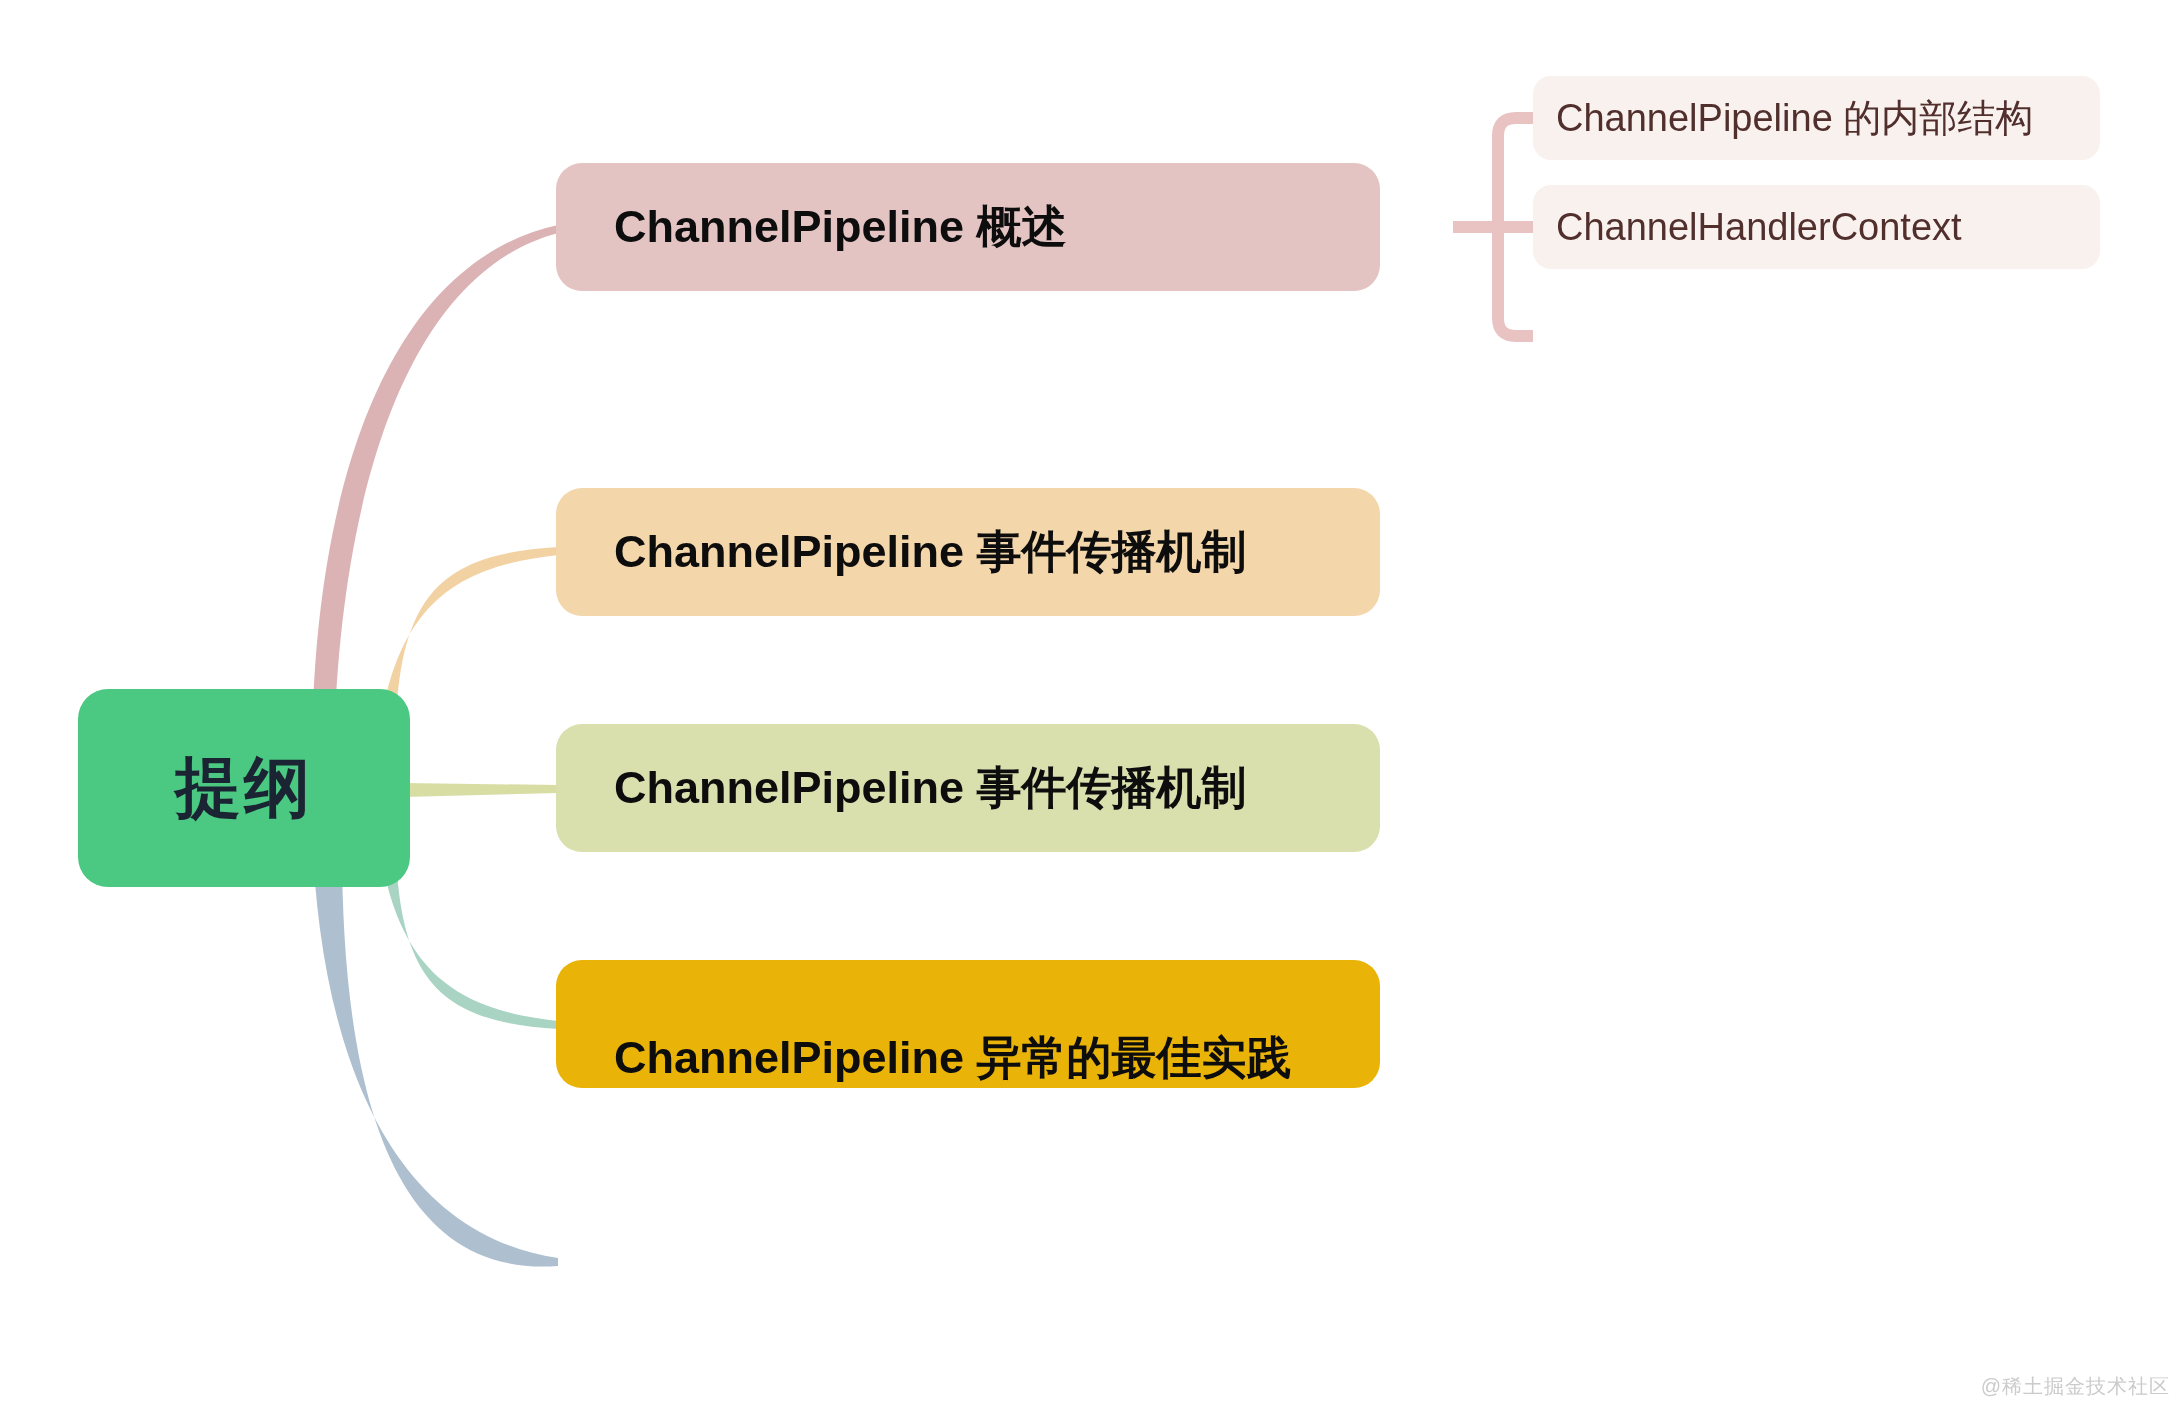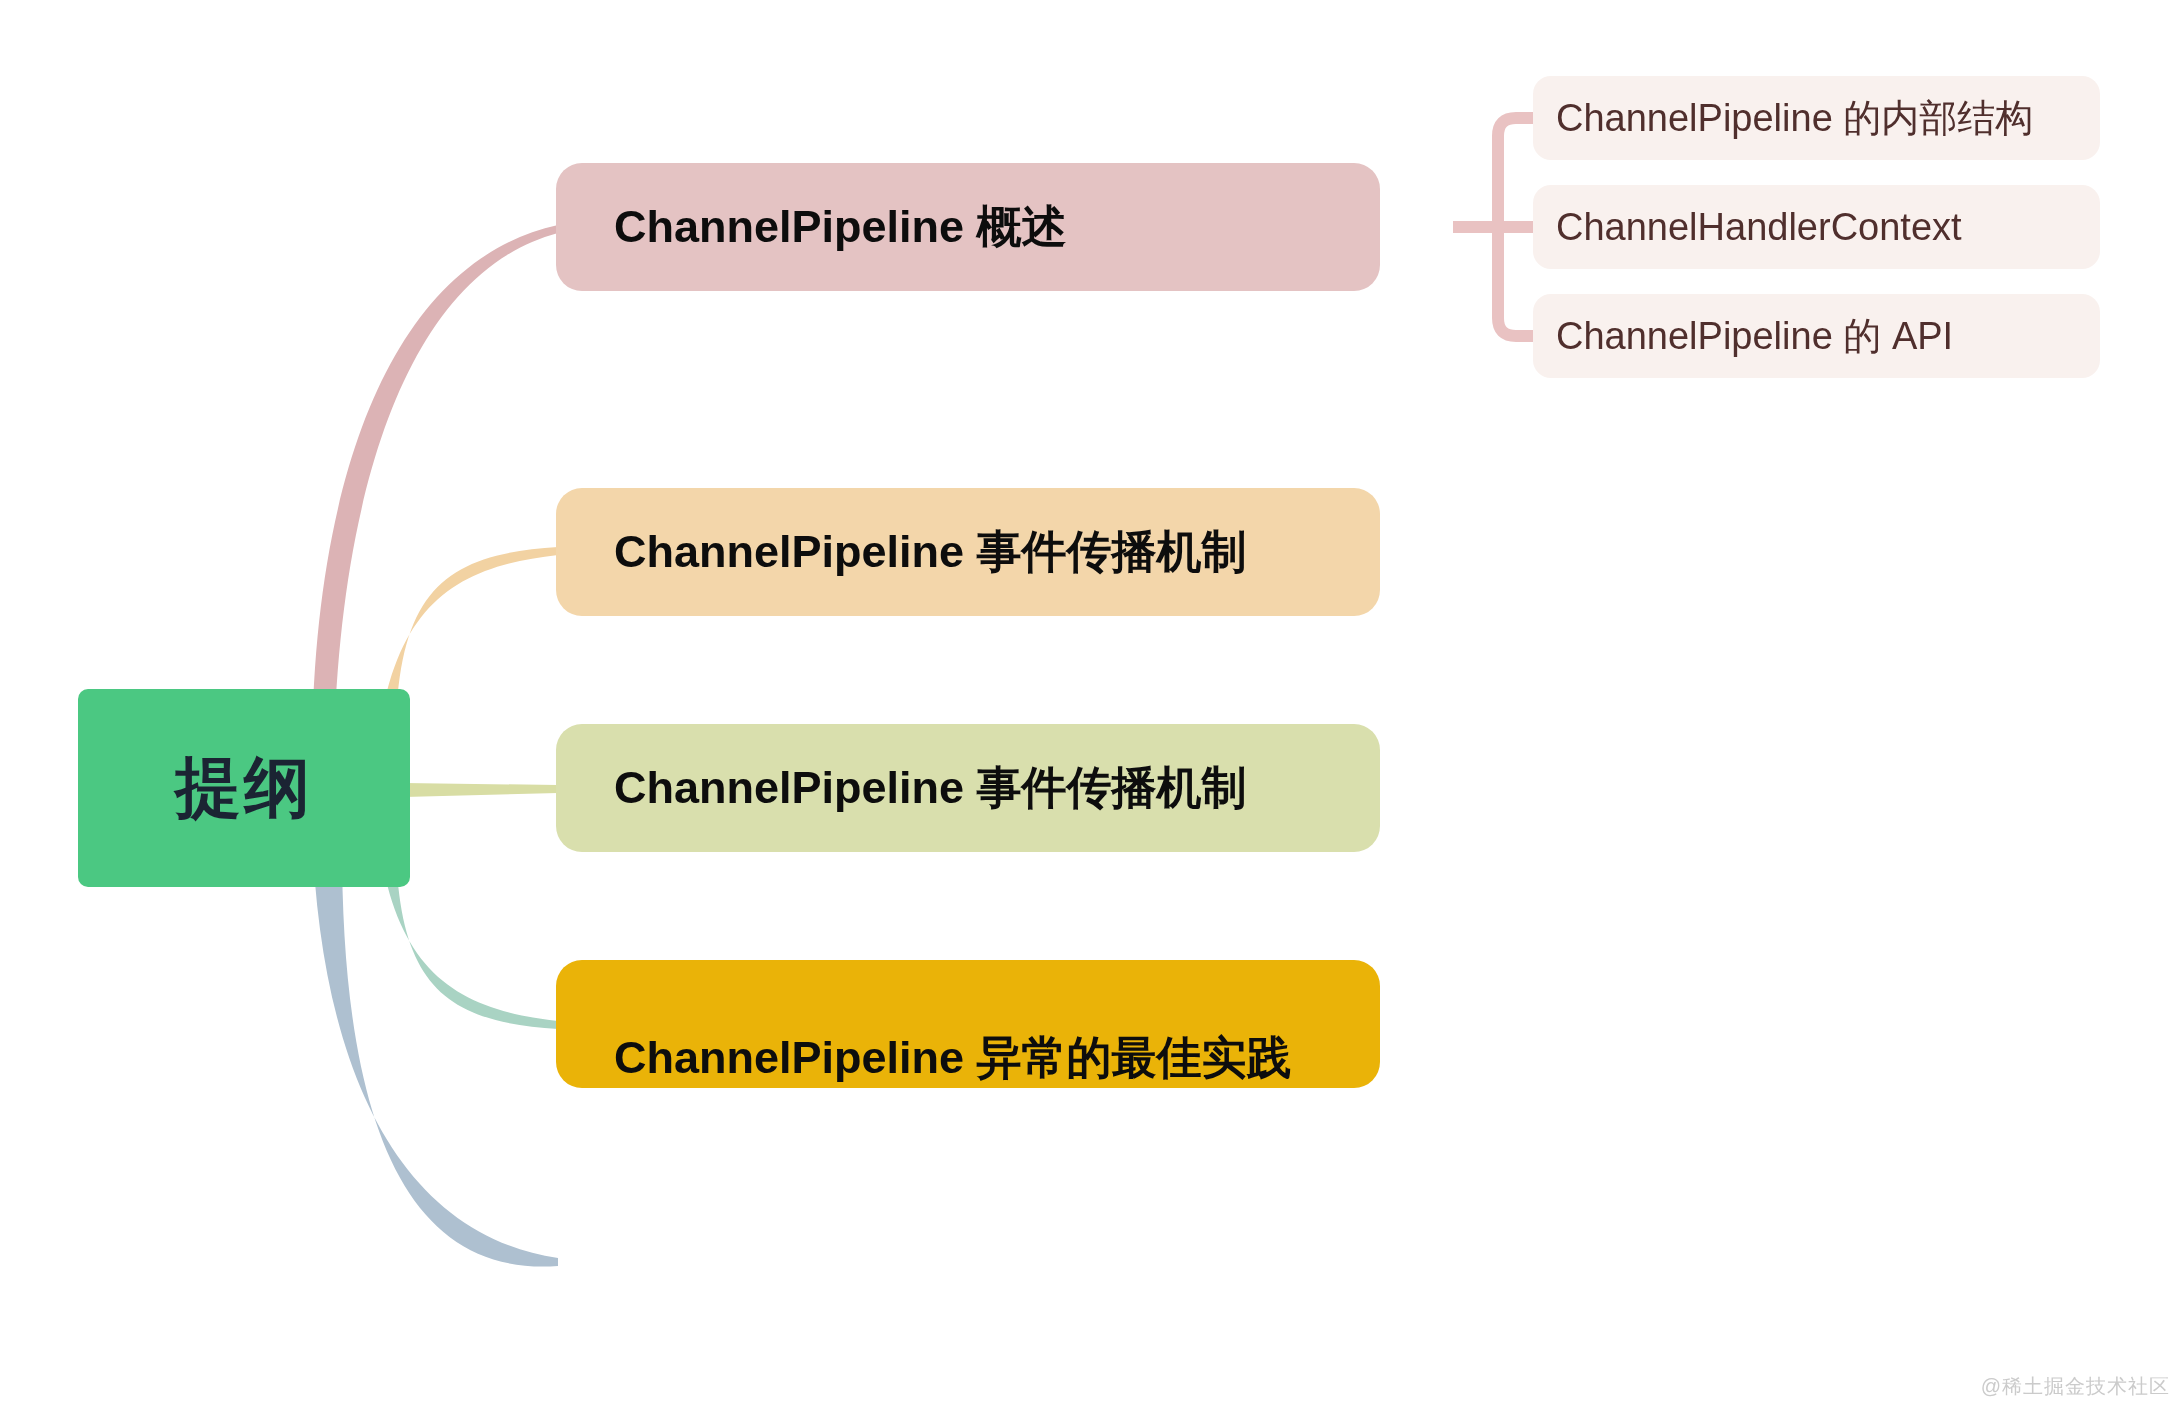--- a/index.html
+++ b/index.html
@@ -8,21 +8,21 @@
     font-family:"Liberation Sans","DejaVu Sans",sans-serif;
     overflow:hidden;
   }
   .canvas{position:absolute;inset:0;width:2178px;height:1404px;}
   svg.connectors{position:absolute;left:0;top:0;z-index:1;}
   .node{
     position:absolute;z-index:2;display:flex;align-items:center;
     box-sizing:border-box;
   }
   .root-node{
-    left:78px;top:689px;width:332px;height:198px;border-radius:10px;
+    left:78px;top:689px;width:332px;height:198px;border-radius:30px;
     background:#4bc882;justify-content:center;
     font-size:66px;font-weight:700;color:#1b2433;letter-spacing:3px;
   }
   .branch-node{
     left:556px;width:824px;height:128px;border-radius:26px;
     padding-left:58px;font-size:45px;font-weight:700;color:#0d0d0d;
   }
   .branch-overview{top:163px;background:#e4c3c3;}
   .branch-event{top:488px;background:#f3d6aa;}
   .branch-exception{top:724px;background:#d9dfad;}
@@ -78,19 +78,16 @@
   <div class="node branch-node branch-practice">
     <span>ChannelPipeline 异常的最佳实践</span>
   </div>
 
   <div class="node child-node child-1">
     <span>ChannelPipeline 的内部结构</span>
   </div>
   <div class="node child-node child-2">
     <span>ChannelHandlerContext</span>
   </div>
-  <div class="node child-node child-3">
-    <span>ChannelPipeline 的 API</span>
-  </div>
 
   <div class="watermark">@稀土掘金技术社区</div>
 
 </div>
 
 </body></html>

